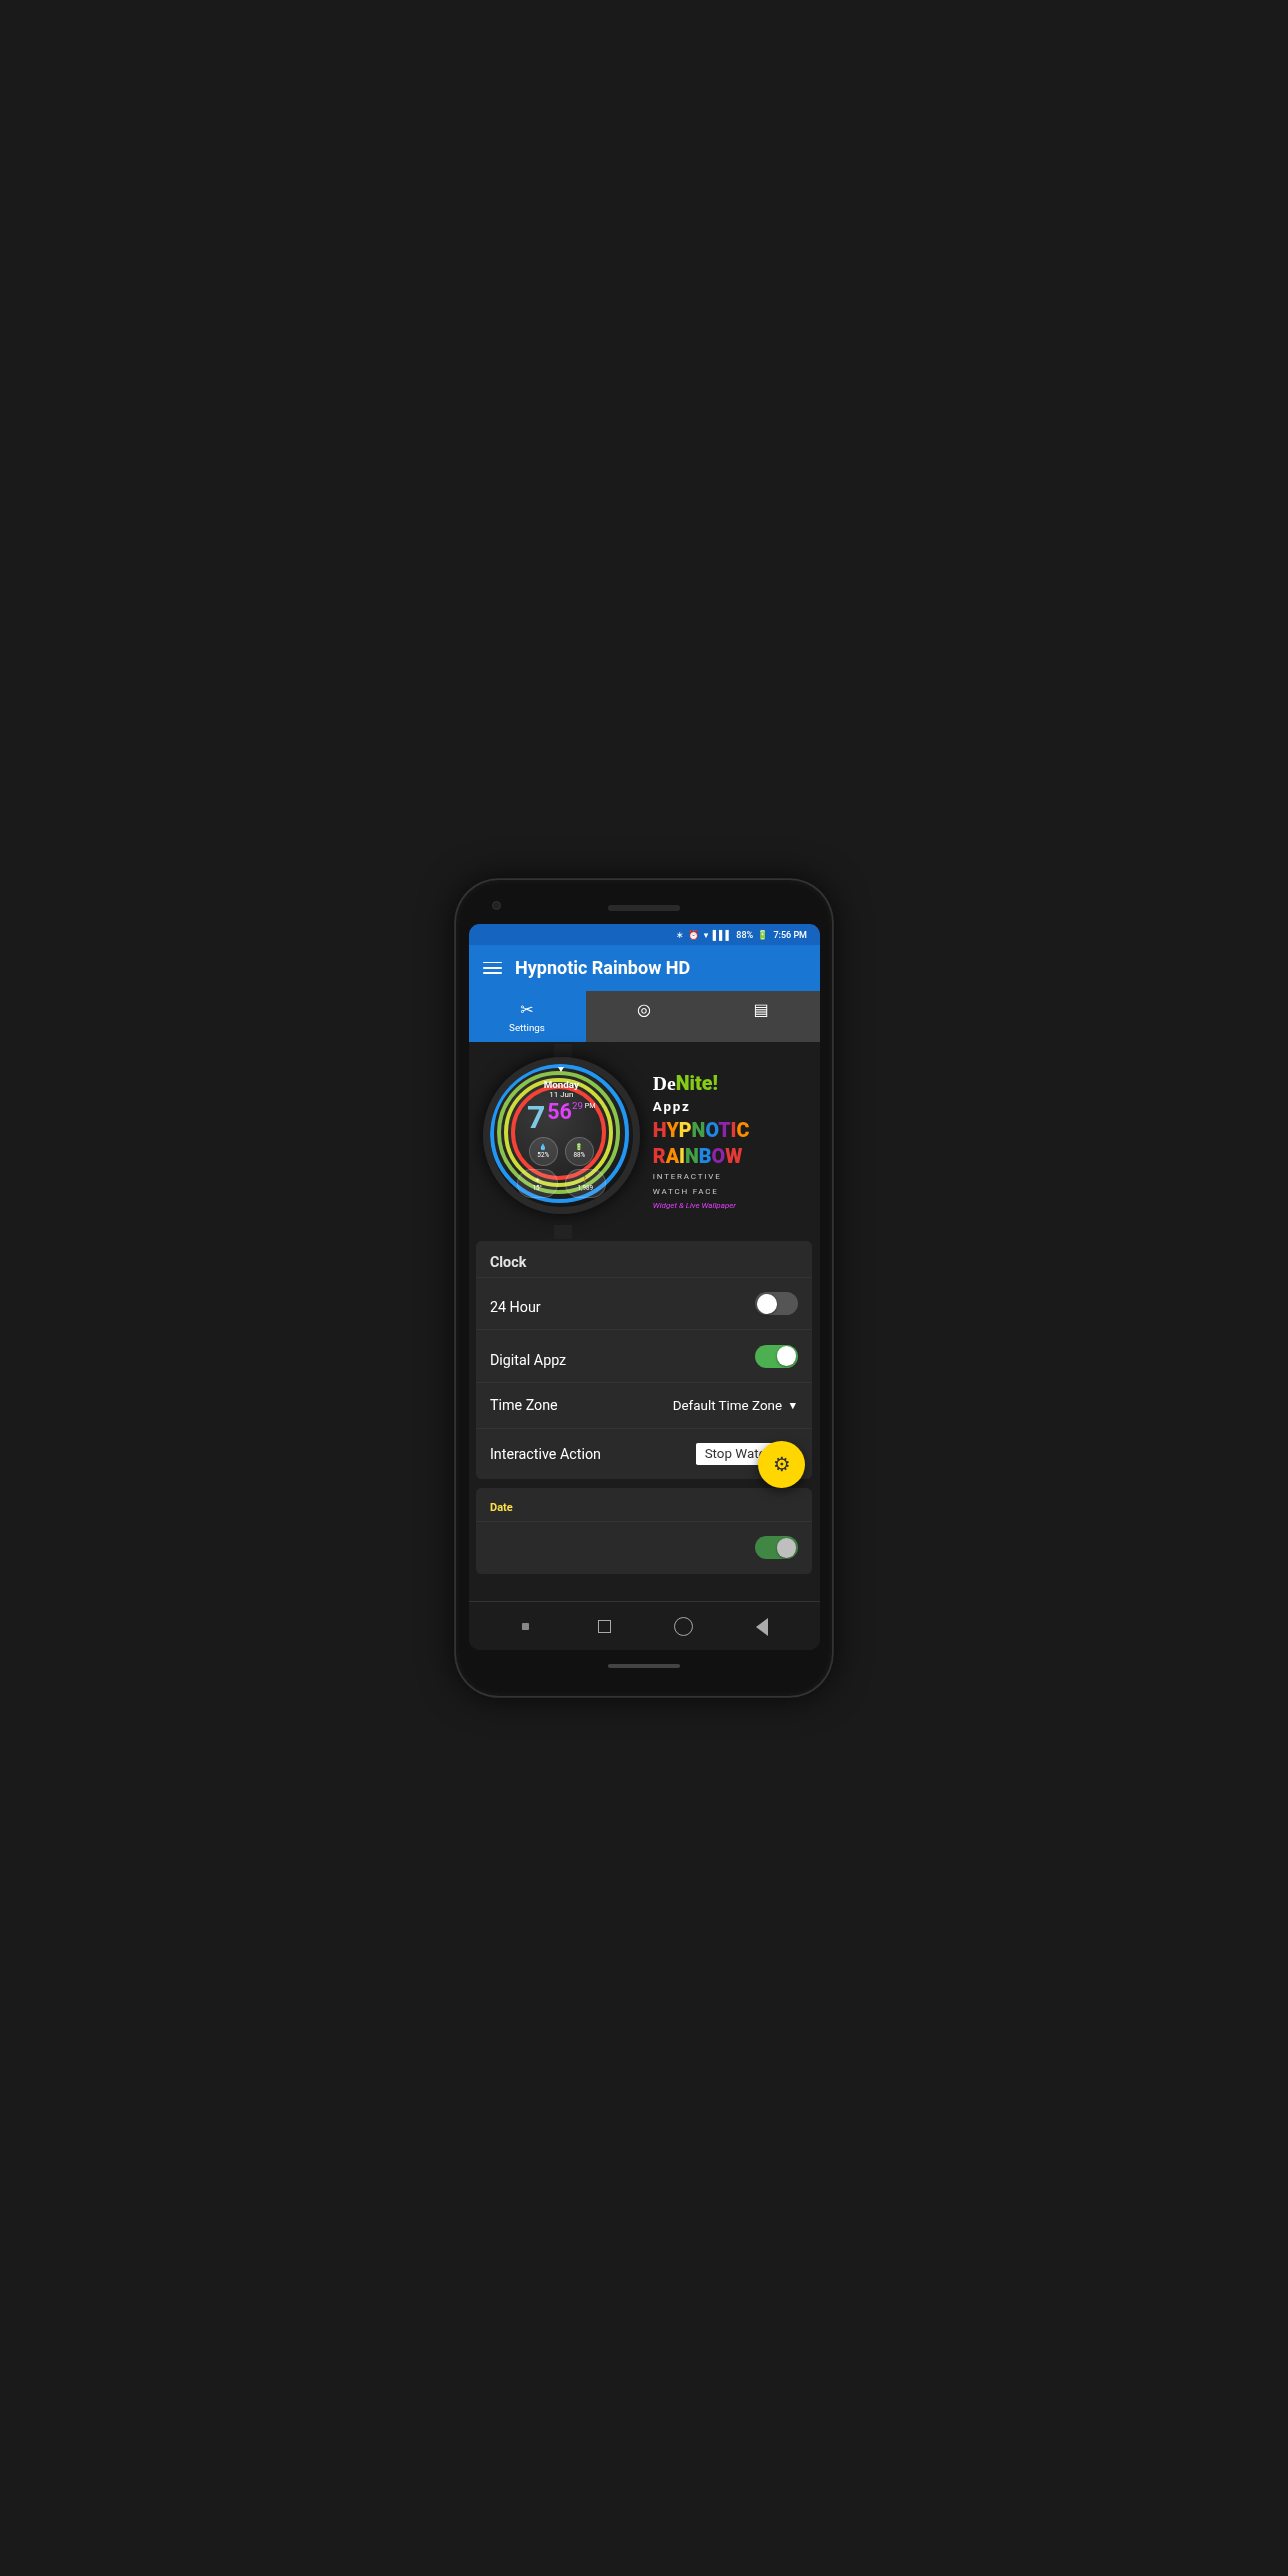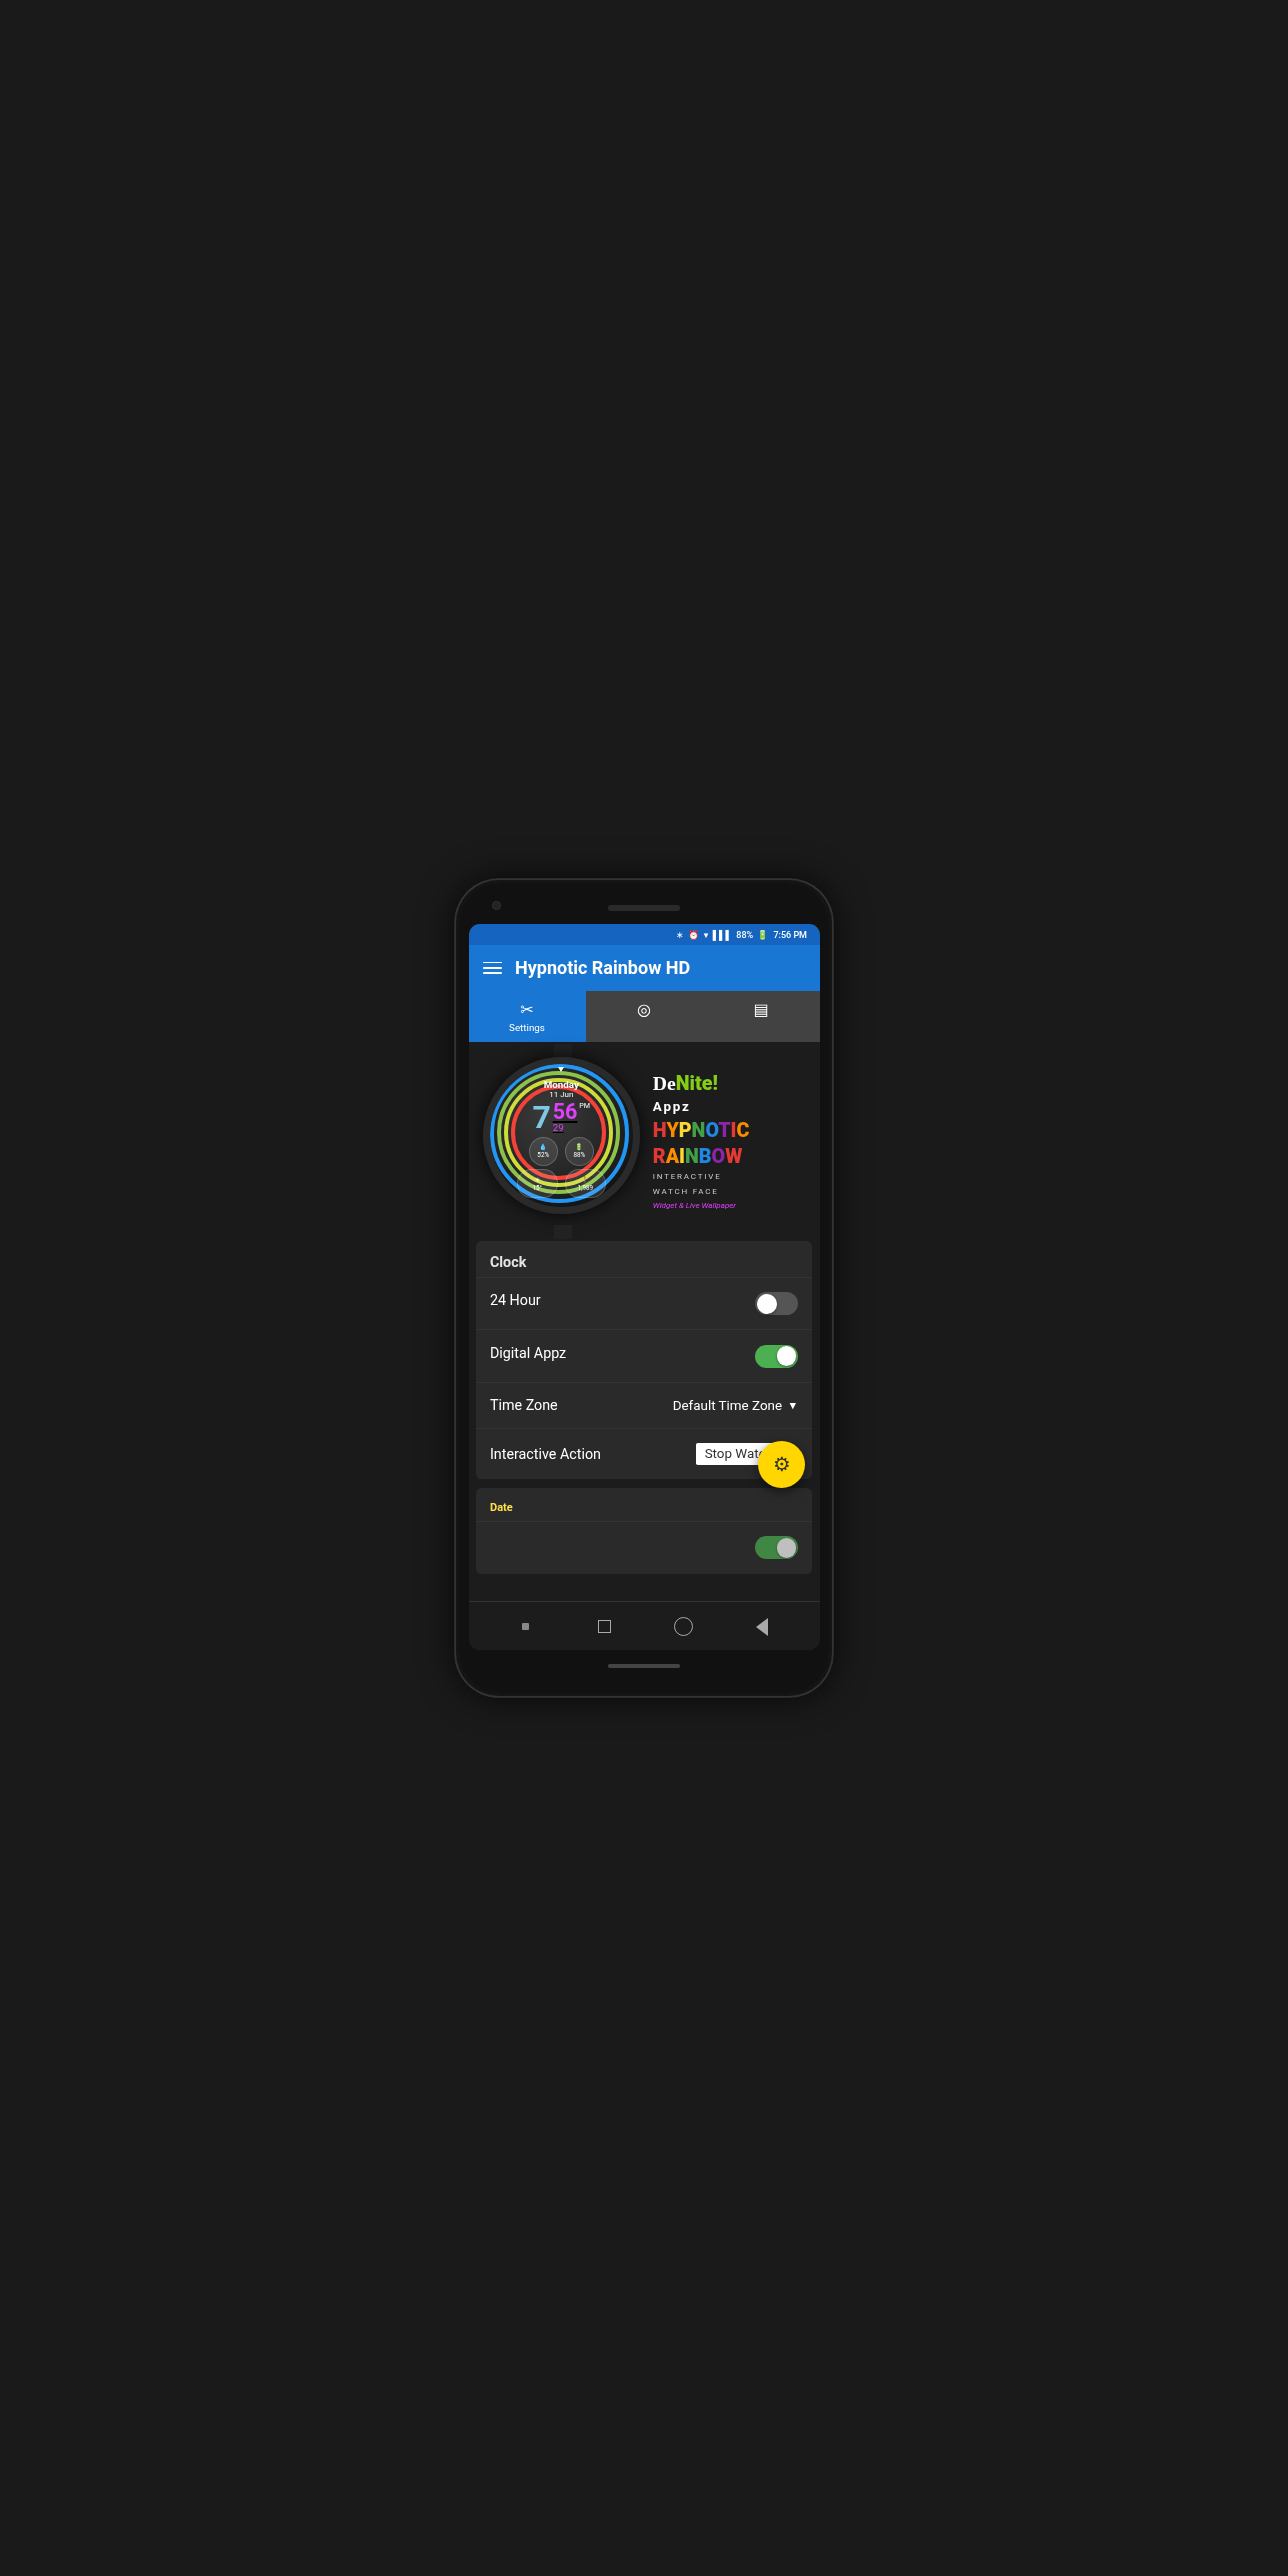--- a/index.html
+++ b/index.html
@@ -223,22 +223,21 @@
 
     .watch-hour {
       color: #7EC8E3;
       font-size: 32px;
       font-weight: bold;
       line-height: 1;
     }
 
     .watch-minute-block {
       display: flex;
-      flex-direction: column;
-      text-decoration: underline;
+      flex-direction: row;
     }
 
     .watch-minute {
       color: #E040FB;
       font-size: 21.5px;
       font-weight: bold;
       line-height: 1;
     }
 
     .watch-second {
@@ -362,21 +361,21 @@
 
     .card-section-title {
       color: #e5e5e5;
       font-size: 14.3px;
       font-weight: bold;
       padding: 12.5px 14.3px 7.2px;
     }
 
     .setting-row {
       display: flex;
-      align-items: flex-start;
+      align-items: flex-end;
       justify-content: space-between;
       padding: 14.3px 14.3px;
       border-top: 0.9px solid rgba(255,255,255,0.05);
     }
 
     .setting-label {
       color: white;
       font-size: 14.3px;
     }
 

